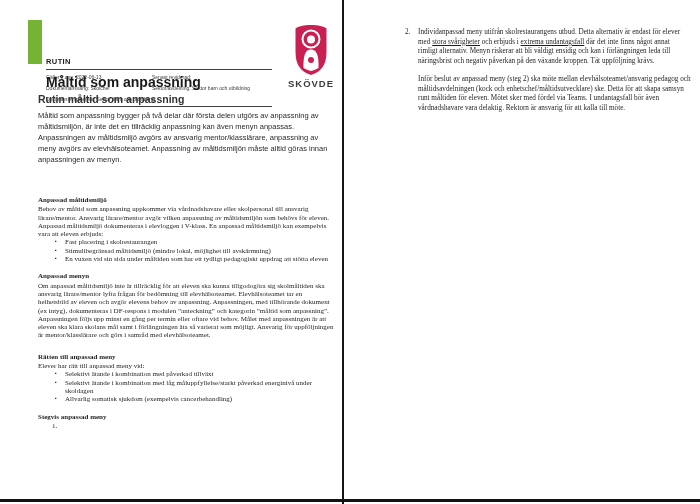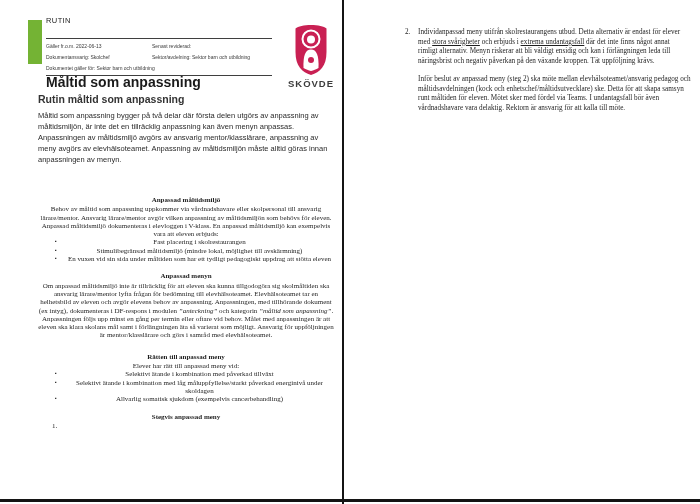--- a/index.html
+++ b/index.html
@@ -8,48 +8,48 @@
     background:#ffffff;color:#222;
     font-family:"Liberation Sans",sans-serif;
     -webkit-font-smoothing:antialiased;
   }
   .fold{position:absolute;left:342px;top:0;width:2px;height:504px;background:#141414;}
   .bottom-edge{position:absolute;left:0;top:499px;width:700px;height:3px;background:#141414;}
 
   
   .green-bar{position:absolute;left:28px;top:20px;width:14px;height:44px;background:#74b334;}
   .header-table{position:absolute;left:46px;top:16px;width:226px;color:#333;}
-  .doc-type{font-size:7.5px;font-weight:normal;letter-spacing:.4px;color:#1d1d1d;
-    padding-bottom:13px;border-bottom:1.5px solid #3f3f3f;}
+  .doc-type{font-size:7.5px;font-weight:bold;letter-spacing:.4px;color:#1d1d1d;
+    padding-bottom:3px;border-bottom:1.5px solid #3f3f3f;margin-top:41px;}
   .meta-grid{display:grid;grid-template-columns:106px auto;row-gap:5px;
     padding-top:4px;padding-bottom:4px;border-bottom:1.5px solid #3f3f3f;
     font-size:5px;line-height:6px;color:#3a3a3a;}
   .meta-span2{grid-column:1 / span 2;}
 
   
   .logo{position:absolute;left:283px;top:24px;width:56px;text-align:center;}
   .logo svg{display:block;margin:0 auto;}
   .logo-text{margin-top:2px;font-size:9.5px;font-weight:bold;letter-spacing:1px;color:#3c3c3c;}
 
   
   .title{position:absolute;left:38px;top:74px;font-size:14px;font-weight:bold;color:#1a1a1a;padding-left:8px;}
   .subtitle{position:absolute;left:38px;top:93px;font-size:10.5px;font-weight:bold;color:#333;}
   .intro{position:absolute;left:38px;top:110px;width:294px;font-size:7.5px;line-height:11px;color:#2a2a2a;}
 
   .body-sections{position:absolute;left:38px;top:196px;width:296px;
-    font-family:"Liberation Serif",serif;font-size:7px;line-height:8.3px;color:#1f1f1f;text-align:center;}
+    font-family:"Liberation Serif",serif;font-size:7px;line-height:8.3px;color:#1f1f1f;}
   .sec-heading{font-size:7px;font-weight:bold;margin:9px 0 1px 0;}
   .sec-heading.first{margin-top:0;}
   .sec-heading.mt-lg{margin-top:13px;}
   .body-sections p{margin:0;}
   .plain-list{margin:0;padding:0;list-style:none;}
   .plain-list li{position:relative;padding-left:27px;}
   .bullet-marker{position:absolute;left:17px;top:0;font-size:5px;}
   .num-marker{position:absolute;left:14px;top:0;}
-  .italic{font-style:italic;margin-top:48px;}
+  .italic{margin-top:48px;}
 
   
   .right-block{position:absolute;left:405px;top:28px;width:286px;
     font-family:"Liberation Serif",serif;font-size:7.2px;line-height:9.7px;color:#1f1f1f;}
   .right-item{position:relative;padding-left:13px;}
   .right-item .num-marker{left:0;}
   .right-para{margin:8px 0 0 13px;}
   .u{text-decoration:underline;}
 </style>
 </head>

